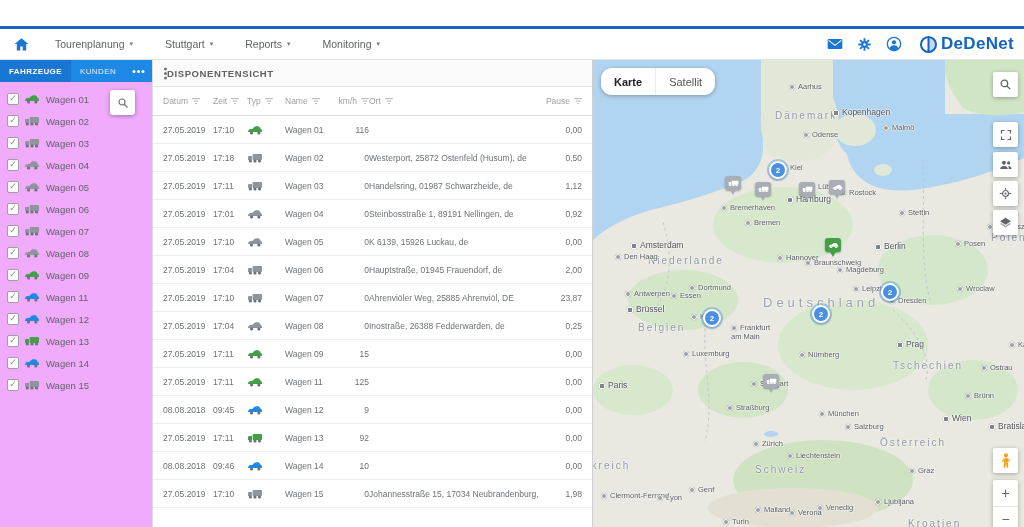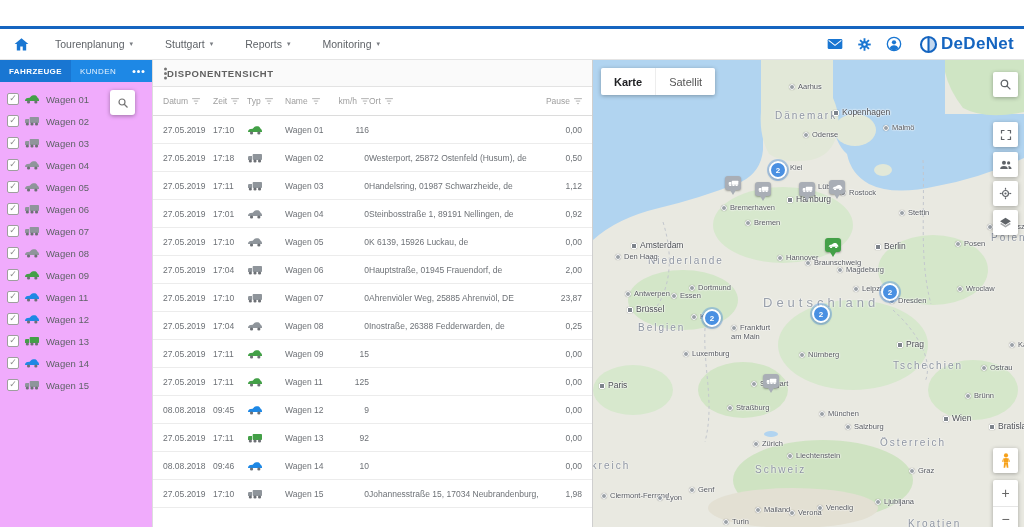--- a/index.html
+++ b/index.html
@@ -64,21 +64,21 @@
   .country.big{font-size:13px;letter-spacing:4px;color:#99a0ab;}
   .city{position:absolute;font-size:7.5px;color:#55585e;text-shadow:0 0 2px #fff,0 0 2px #fff,0 0 2px #fff;white-space:nowrap;}
   .city::before{content:"";display:inline-block;width:4px;height:4px;background:#9aa0a6;border:1px solid #fff;border-radius:50%;margin-right:3px;vertical-align:-1px;box-shadow:0 0 1px rgba(0,0,0,.4);}
   .city.cap{font-size:8.5px;color:#4a4d52;}
   .city.cap::before{border-radius:1px;background:#7e848c;}
   .city.wrap{white-space:normal;width:44px;line-height:1.15;}
   .cluster{position:absolute;transform:translate(-50%,-50%);width:14px;height:14px;border-radius:50%;background:#4a90e2;border:2px solid #fff;box-shadow:0 0 0 2px rgba(74,144,226,.4),0 1px 3px rgba(0,0,0,.3);color:#fff;font-size:8px;font-weight:bold;display:flex;align-items:center;justify-content:center;cursor:pointer;}
   .pin{position:absolute;transform:translate(-50%,-100%);width:16px;height:14px;border-radius:3px;display:flex;align-items:center;justify-content:center;box-shadow:0 1px 2px rgba(0,0,0,.35);cursor:pointer;}
   .pin::after{content:"";position:absolute;top:100%;left:50%;margin-left:-3.5px;border:3.5px solid transparent;border-top:5px solid;border-top-color:currentColor;}
   .pin svg{width:11px;height:auto;}
-  .mode-wrap{position:absolute;left:8px;top:8px;display:flex;box-shadow:0 1px 4px rgba(0,0,0,.3);border-radius:2px;overflow:hidden;z-index:10;}
+  .mode-wrap{position:absolute;left:8px;top:8px;display:flex;box-shadow:0 1px 4px rgba(0,0,0,.3);border-radius:11px;overflow:hidden;z-index:10;}
   .mode-btn{background:#fff;height:27px;display:flex;align-items:center;padding:0 13px;font-size:11px;color:#565656;cursor:pointer;}
   .mode-btn.active{font-weight:bold;color:#202124;}
   .mode-btn + .mode-btn{border-left:1px solid #ededed;}
   .mapctl{position:absolute;right:6px;width:25px;height:25px;background:#fff;border-radius:2px;box-shadow:0 1px 4px rgba(0,0,0,.3);display:flex;align-items:center;justify-content:center;cursor:pointer;z-index:10;}
   .c-search{top:12px;}.c-full{top:62px;}.c-people{top:92px;}.c-loc{top:121px;}.c-layers{top:150px;}.c-peg{top:388px;}
   .zoom{position:absolute;right:6px;top:420px;width:25px;height:52px;background:#fff;border-radius:2px;box-shadow:0 1px 4px rgba(0,0,0,.3);display:flex;flex-direction:column;z-index:10;}
   .zoom-btn{flex:1;display:flex;align-items:center;justify-content:center;font-size:14px;color:#666;cursor:pointer;}
   .zoom-btn + .zoom-btn{border-top:1px solid #e6e6e6;}
   .google-logo{position:absolute;left:7px;bottom:2px;font-size:12px;font-weight:bold;letter-spacing:.4px;color:#8a8d91;text-shadow:0 0 2px #fff,0 0 3px #fff;z-index:11;cursor:pointer;}
   .attr-bar{position:absolute;right:0;bottom:0;height:12px;background:rgba(248,248,248,.85);display:flex;align-items:center;gap:9px;padding:0 7px;z-index:11;}

